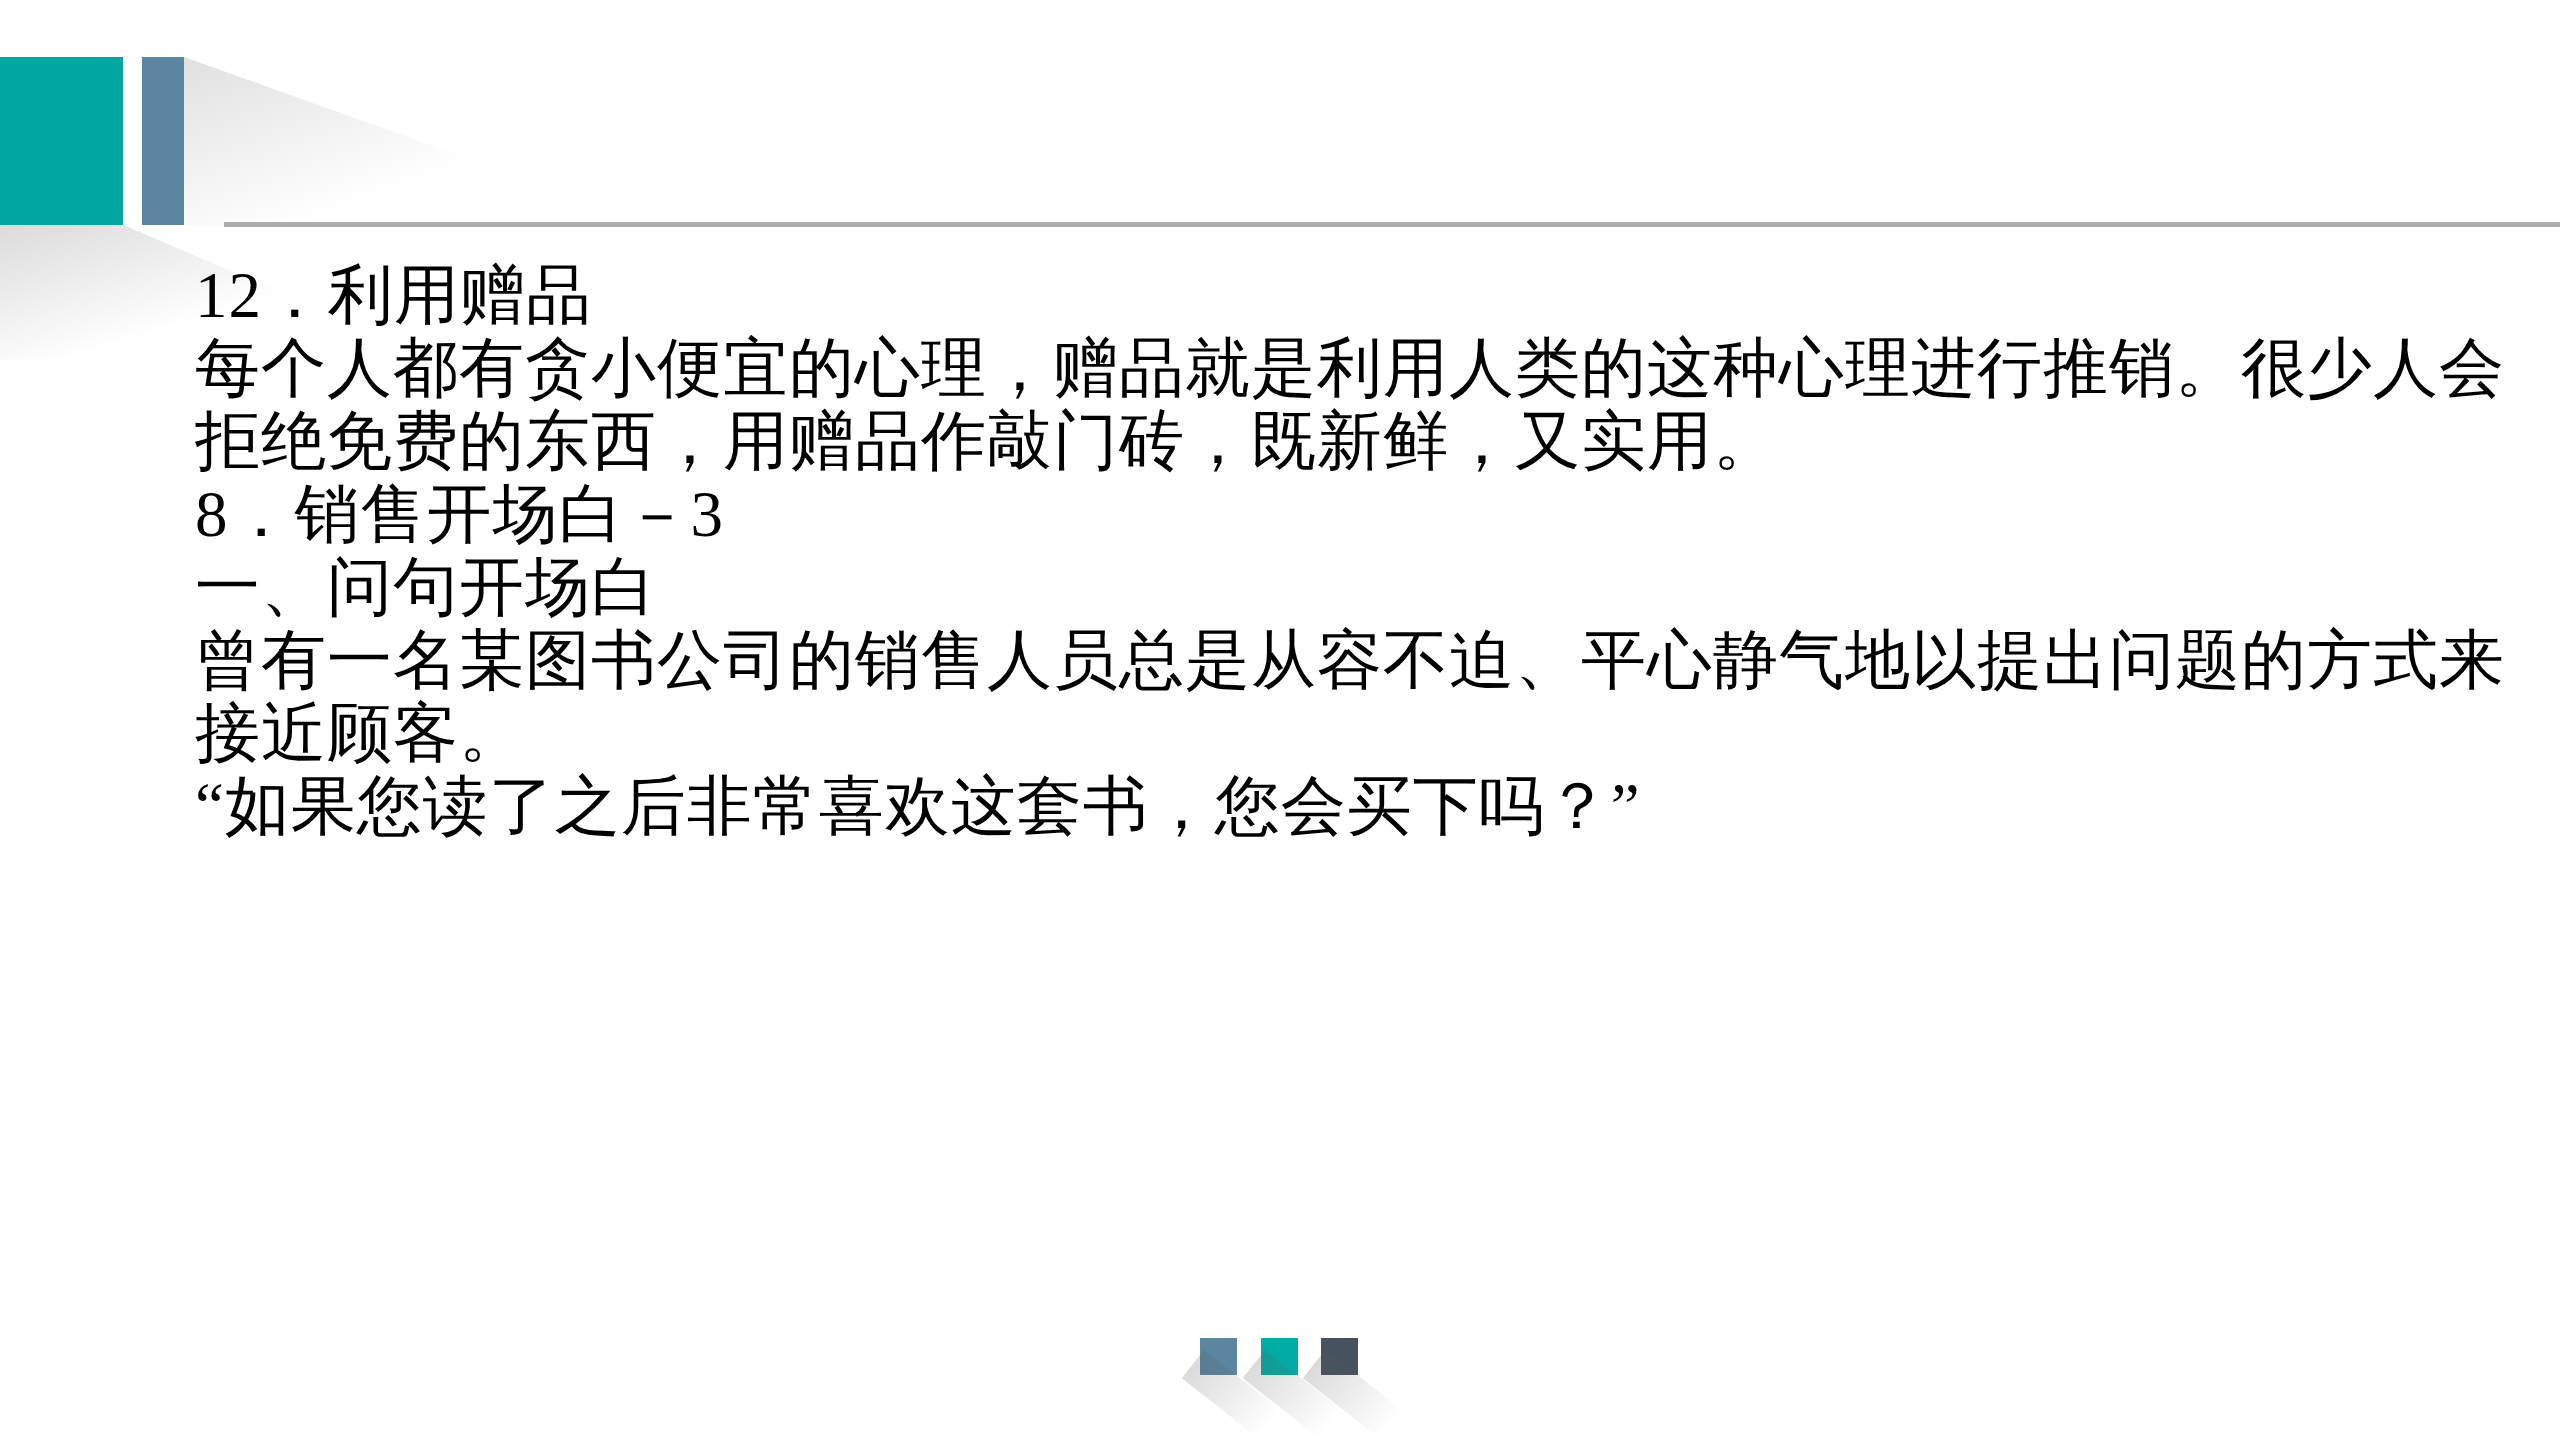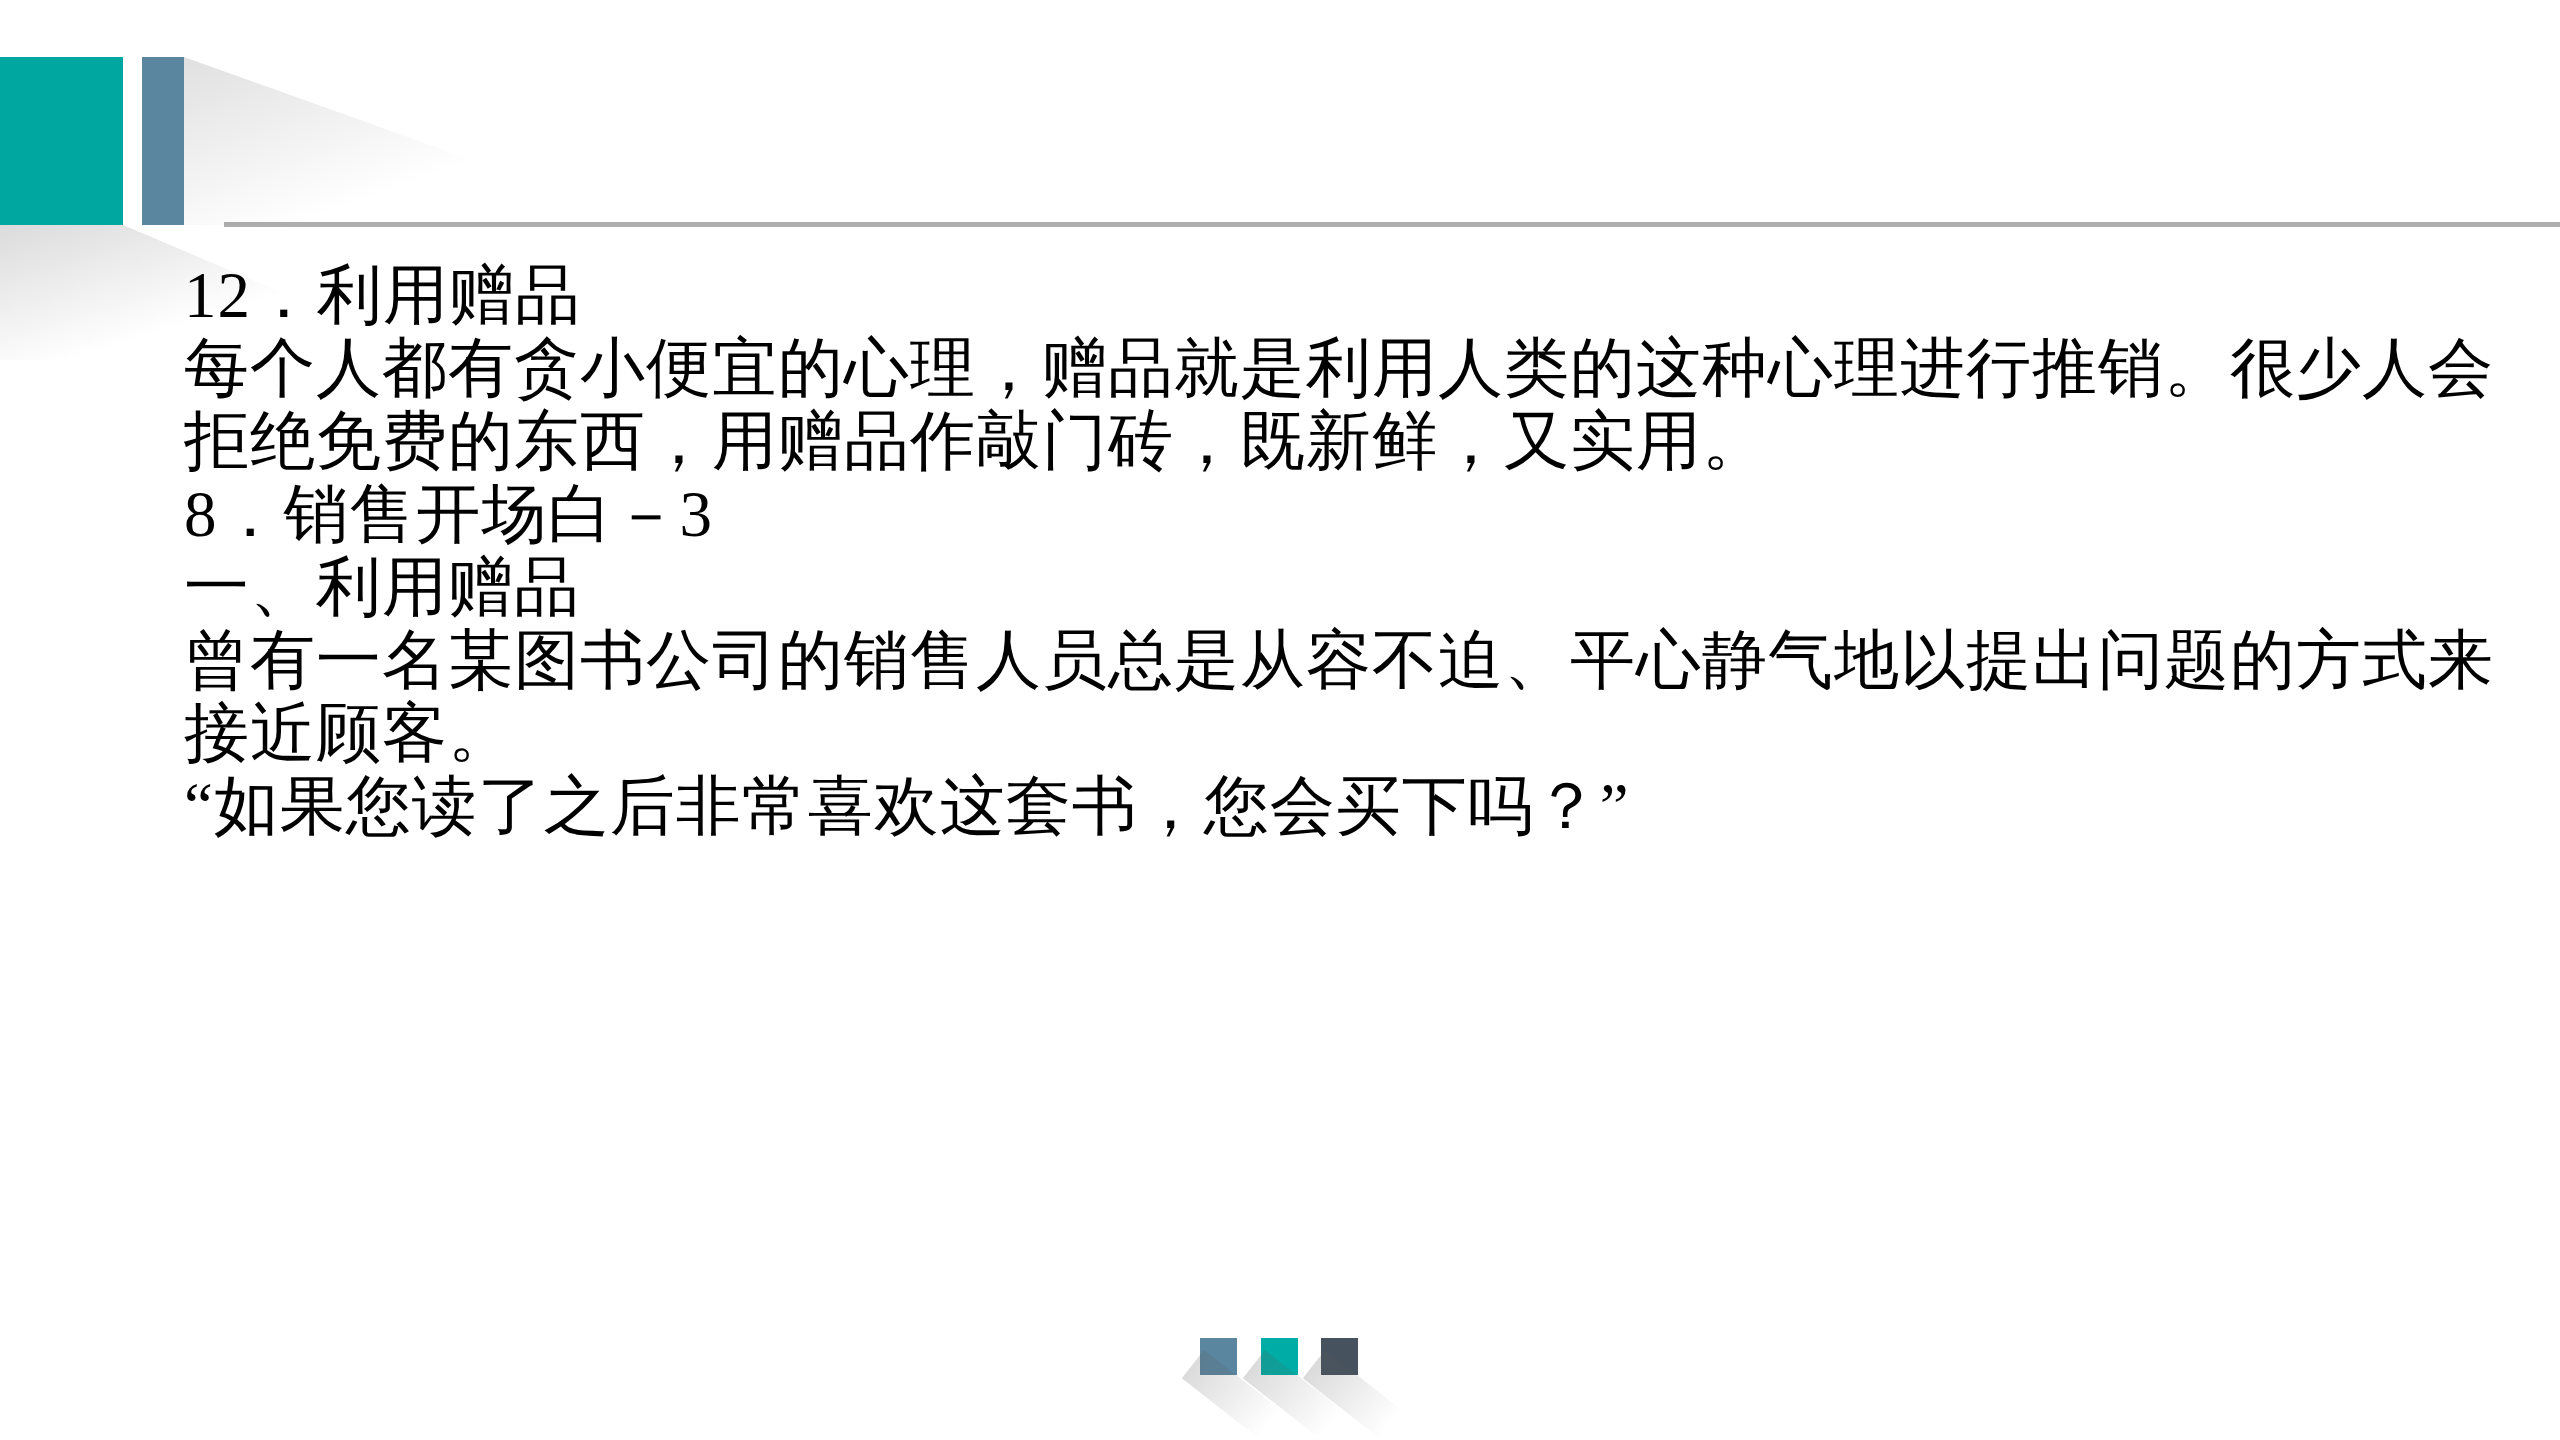--- a/index.html
+++ b/index.html
@@ -41,20 +41,21 @@
   }
 
   
   .body-text{
     position:absolute;left:184px;top:259px;width:2330px;
     color:var(--ink,#000000);z-index:4;
   }
   .text-line{
     font-size:65px;line-height:73px;letter-spacing:1px;
     white-space:nowrap;
+    margin-left:11px;
   }
 
   
   .nav{position:absolute;left:1200px;top:1338px;width:200px;height:40px;z-index:4;}
   .nav-sq{position:absolute;top:0;width:37px;height:37px;z-index:1;}
   .nav-sq::before{
     content:"";position:absolute;left:4px;top:12px;width:135px;height:36px;
     background:linear-gradient(to right, rgba(90,90,90,0.22), rgba(90,90,90,0) 72%);
     transform:rotate(38deg);transform-origin:0 0;
     z-index:-1;
@@ -73,21 +74,21 @@
   <div class="sq-teal"></div>
   <div class="sq-steel"></div>
 
   <div class="divider"></div>
 
   <div class="body-text">
       <div class="text-line">12．利用赠品</div>
       <div class="text-line">每个人都有贪小便宜的心理，赠品就是利用人类的这种心理进行推销。很少人会</div>
       <div class="text-line">拒绝免费的东西，用赠品作敲门砖，既新鲜，又实用。</div>
       <div class="text-line">8．销售开场白－3</div>
-      <div class="text-line">一、利用赠品</div>
+      <div class="text-line">一、问句开场白</div>
       <div class="text-line">曾有一名某图书公司的销售人员总是从容不迫、平心静气地以提出问题的方式来</div>
       <div class="text-line">接近顾客。</div>
       <div class="text-line">“如果您读了之后非常喜欢这套书，您会买下吗？”</div>
     </div>
 
   <div class="nav">
     <div class="nav-sq n0" style="background: rgb(90, 134, 160);"></div>
     <div class="nav-sq n1" style="background: rgb(0, 173, 166);"></div>
     <div class="nav-sq n2" style="background: rgb(70, 82, 94);"></div>
   </div>

